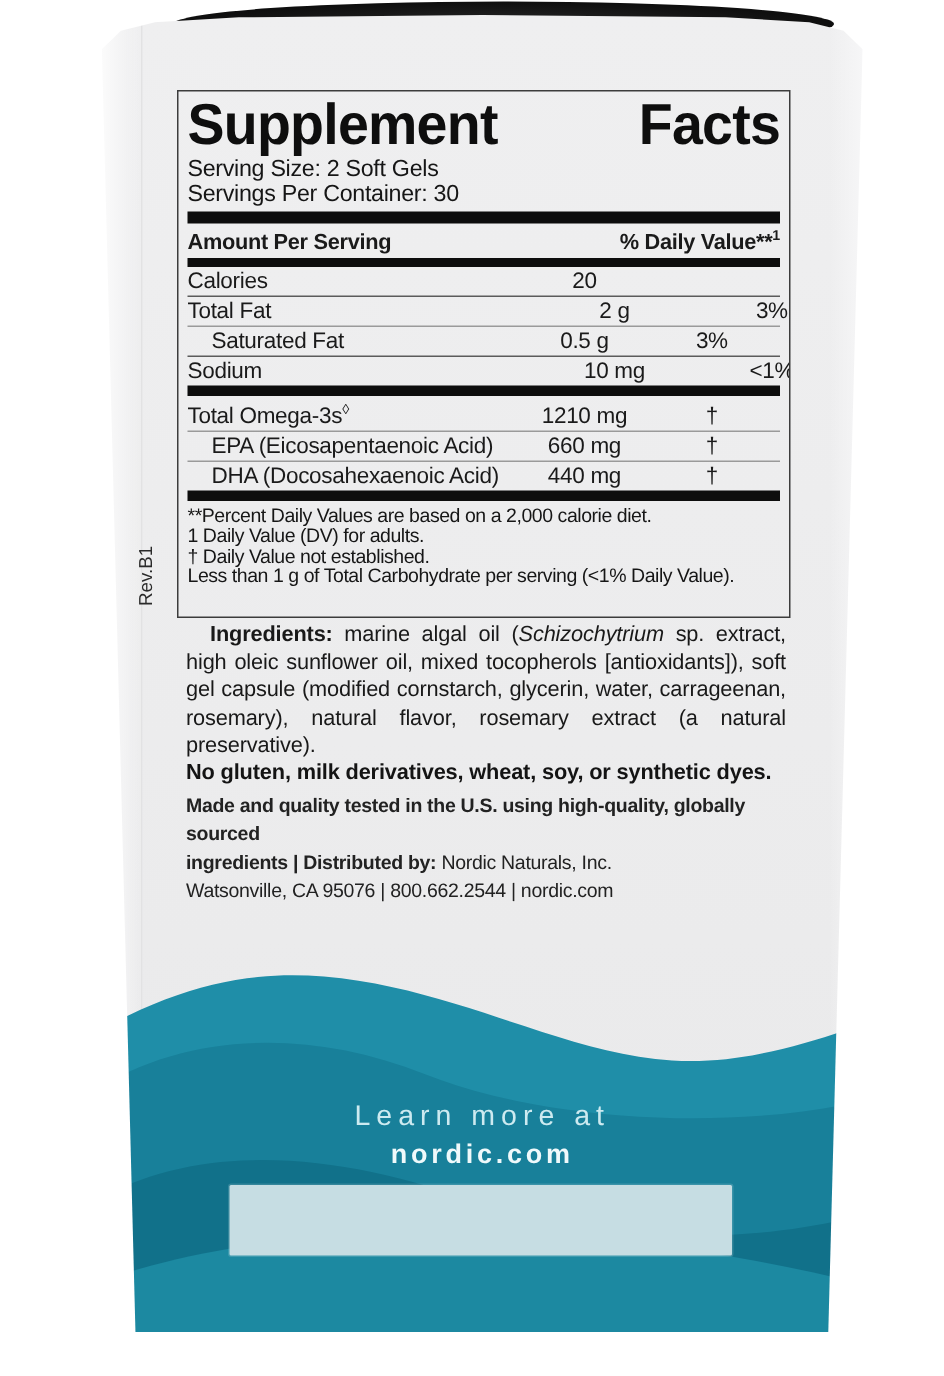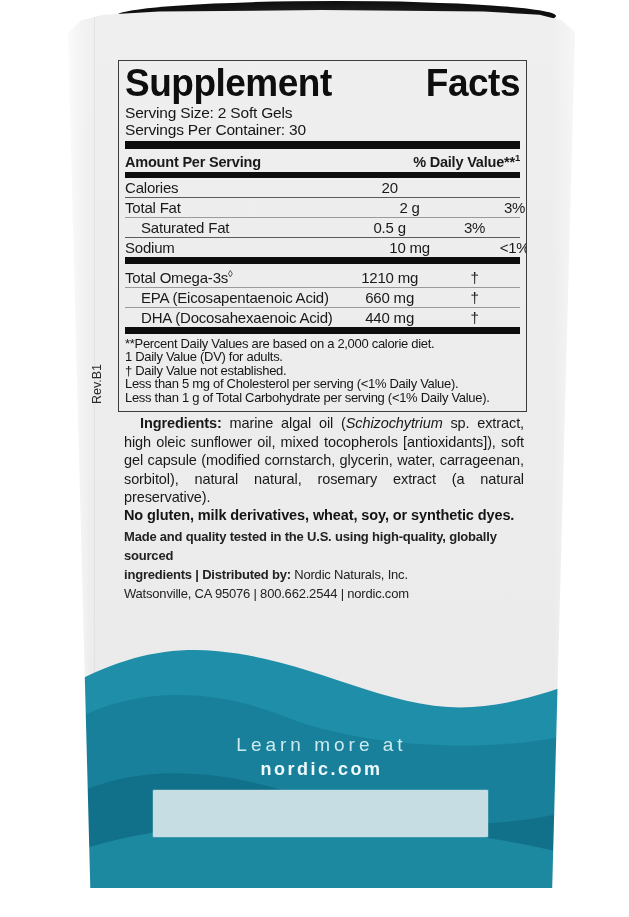--- a/index.html
+++ b/index.html
@@ -163,29 +163,28 @@
       <span class="nm ind">DHA (Docosahexaenoic Acid)</span>
       <span class="amt">440 mg</span>
       <span class="dv">†</span>
     </div>
     <div class="bar bar-c"></div>
 
     <div class="footnotes">
       <p>**Percent Daily Values are based on a 2,000 calorie diet.</p>
       <p>1 Daily Value (DV) for adults.</p>
       <p>† Daily Value not established.</p>
-      <p>Less than 5 mg of Cholesterol per serving (&lt;1% Daily Value).</p>
       <p>Less than 1 g of Total Carbohydrate per serving (&lt;1% Daily Value).</p>
     </div>
   </div>
 
   <div class="rev">Rev.B1</div>
 
   <div class="ingredients">
-    <span class="b">Ingredients:</span><span> marine algal oil (</span><span class="i">Schizochytrium</span><span> sp. extract, high oleic sunflower oil, mixed tocopherols [antioxidants]), soft gel capsule (modified cornstarch, glycerin, water, carrageenan, sorbitol), natural natural, rosemary extract (a natural preservative).</span>
+    <span class="b">Ingredients:</span><span> marine algal oil (</span><span class="i">Schizochytrium</span><span> sp. extract, high oleic sunflower oil, mixed tocopherols [antioxidants]), soft gel capsule (modified cornstarch, glycerin, water, carrageenan, rosemary), natural flavor, rosemary extract (a natural preservative).</span>
   </div>
 
   <div class="allergen">No gluten, milk derivatives, wheat, soy, or synthetic dyes.</div>
 
   <div class="distributor">
     <p><span class="b">Made and quality tested in the U.S. using high-quality, globally sourced</span></p>
     <p><span class="b">ingredients | Distributed by:</span><span> Nordic Naturals, Inc.</span></p>
     <p>Watsonville, CA 95076 | 800.662.2544 | nordic.com</p>
   </div>
 </div>

